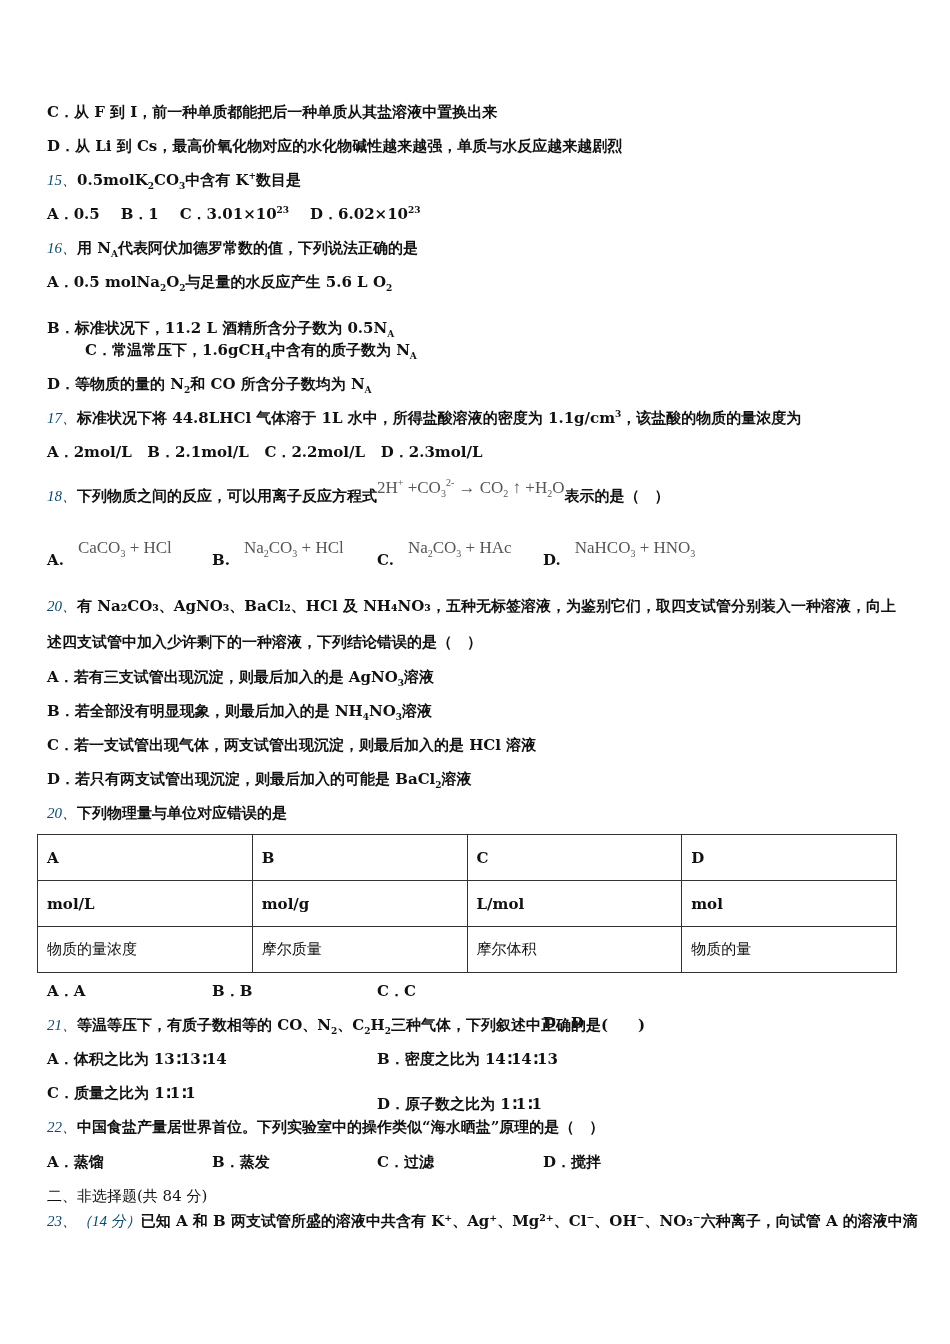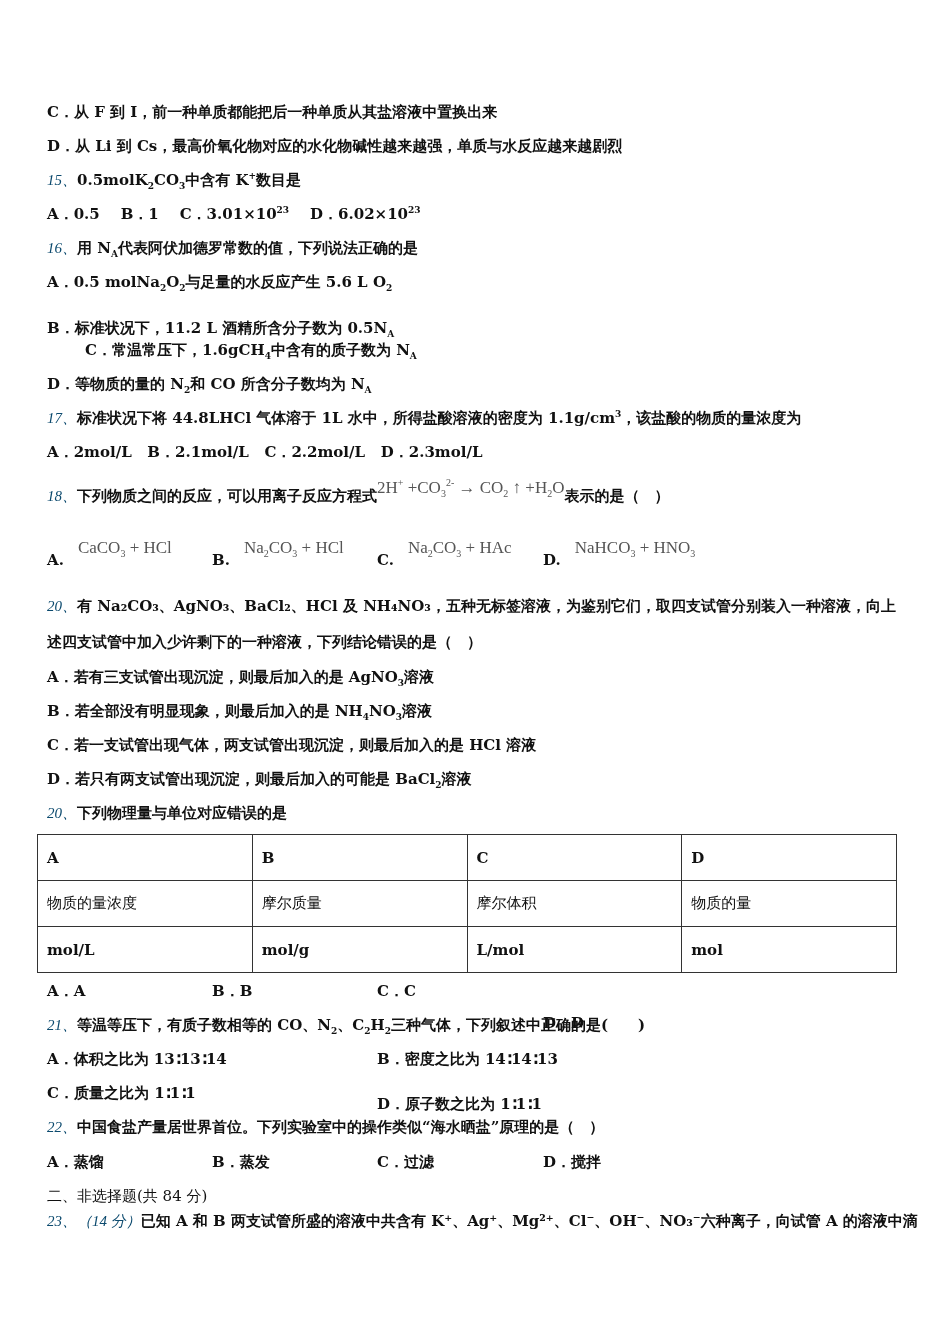--- a/index.html
+++ b/index.html
@@ -94,30 +94,30 @@
 </div>
 <table class="units">
   <tbody>
       <tr>
     <td>A</td>
     <td>B</td>
     <td>C</td>
     <td>D</td>
   </tr>
   <tr>
+    <td>mol/L</td>
+    <td>mol/g</td>
+    <td>L/mol</td>
+    <td>mol</td>
+  </tr>
+  <tr>
     <td style="font-weight:normal;">物质的量浓度</td>
     <td style="font-weight:normal;">摩尔质量</td>
     <td style="font-weight:normal;">摩尔体积</td>
     <td style="font-weight:normal;">物质的量</td>
-  </tr>
-  <tr>
-    <td>mol/L</td>
-    <td>mol/g</td>
-    <td>L/mol</td>
-    <td>mol</td>
   </tr>
 </tbody>
   </table>
 <div class="opt" style="left:47px; top:981px;"><span>A．</span><span>A</span></div>
 <div class="opt" style="left:212px; top:981px;"><span>B．</span><span>B</span></div>
 <div class="opt" style="left:377px; top:981px;"><span>C．</span><span>C</span></div>
 <div class="opt" style="left:543px; top:981px;margin-top:32px;"><span>D．</span><span>D</span></div>
 
 <div class="line" style="top:1015px;">
   <span class="qnum">21、</span><span>等温等压下，有质子数相等的 CO、N</span><sub>2</sub><span>、C</span><sub>2</sub><span>H</span><sub>2</sub><span>三种气体，下列叙述中正确的是(　　)</span>

